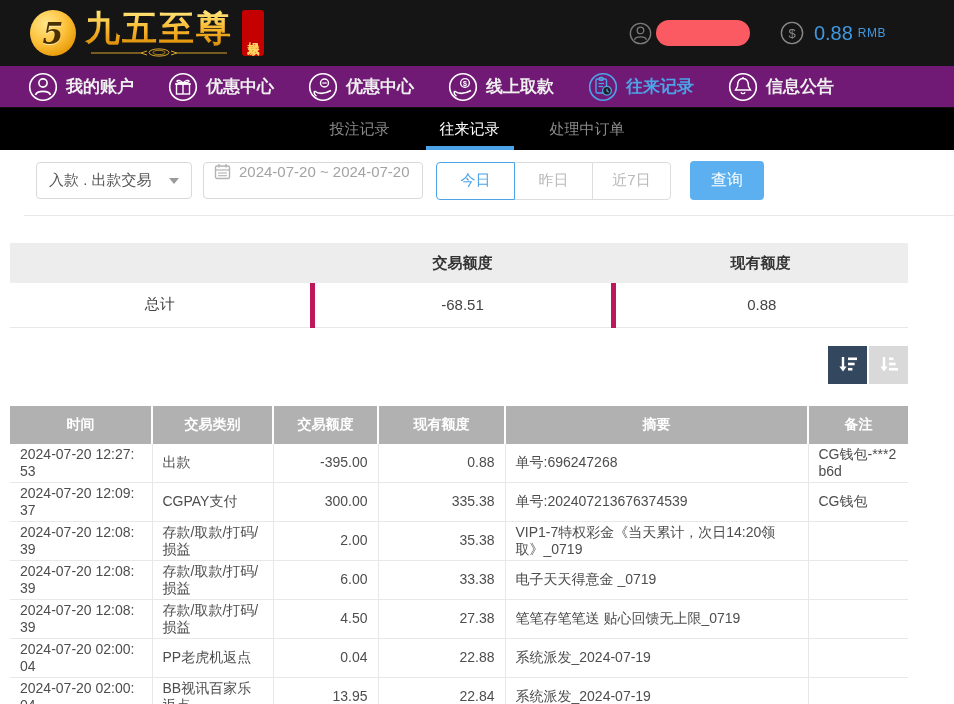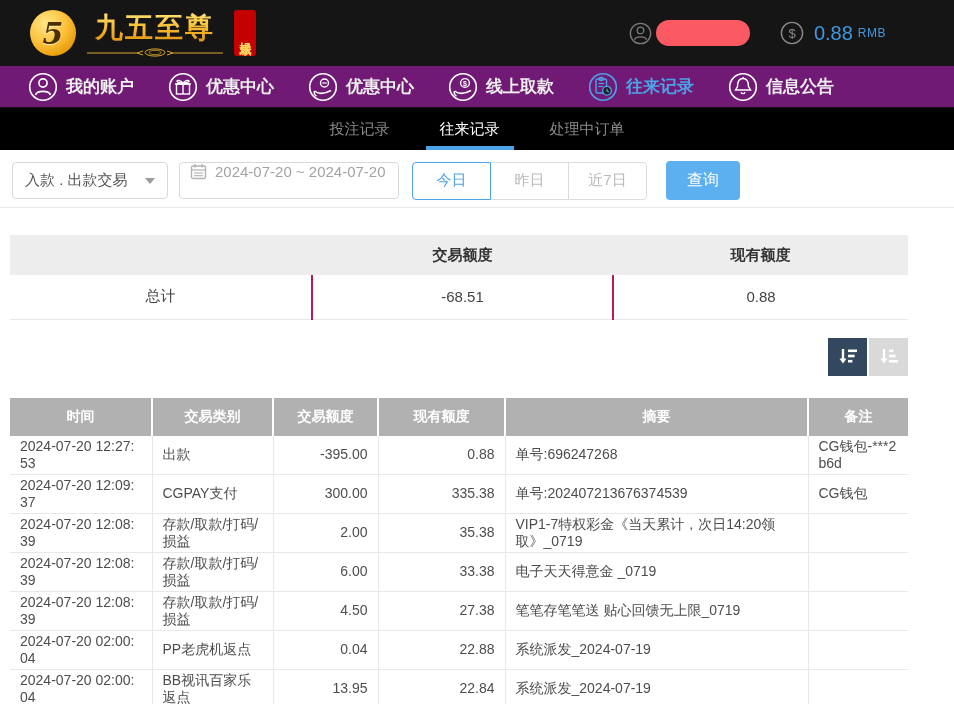--- a/index.html
+++ b/index.html
@@ -9,21 +9,21 @@
   
   .topbar { height:66px; background:#151515; display:flex; align-items:center;
     justify-content:space-between; padding:0 68px 0 30px; }
   .logo { display:flex; align-items:center; gap:9px; cursor:pointer; }
   .logo-circle { width:46px; height:46px; border-radius:50%;
     background:radial-gradient(circle at 35% 30%, #ffe68a 0%, #fdc23c 45%, #e79a08 78%, #b86f00 100%);
     display:flex; align-items:center; justify-content:center;
     font-family:"DejaVu Serif",serif; font-style:italic; font-weight:bold;
     font-size:30px; color:#4a3000; text-shadow:0 1px 0 #ffe9a8; }
   .logo-textwrap { display:flex; flex-direction:column; align-items:center; }
-  .brand { font-size:28px; font-weight:bold; line-height:36px; letter-spacing:2px;
+  .brand { font-size:35px; font-weight:bold; line-height:36px; letter-spacing:2px;
     background:linear-gradient(180deg,#ffe070 10%, #f7b42a 55%, #d98d08 100%);
     -webkit-background-clip:text; background-clip:text; color:transparent; }
   .flourish { margin-top:2px; }
   .logo-sub { width:22px; background:#c40000; border-radius:3px; padding:4px 3px;
     display:flex; flex-direction:column; align-items:center; gap:1px;
     font-size:12px; font-weight:bold; color:#ffd75e; line-height:13px;
     writing-mode:vertical-rl; text-orientation:upright; height:46px; justify-content:center; }
   .user-area { display:flex; align-items:center; }
   .redaction { width:94px; height:26px; border-radius:13px; background:#fc5a62; margin:0 30px 0 4px; }
   .balance-amount { font-size:20px; color:#3f98e0; margin-left:10px; }
@@ -39,22 +39,22 @@
   
   .subnav { height:42px; background:#000000; display:flex; align-items:stretch;
     justify-content:center; gap:38px; }
   .subtab { display:flex; align-items:center; padding:0 6px; font-size:15px;
     color:#8b8b8b; cursor:pointer; position:relative; }
   .subtab.active { color:#fff; }
   .subtab.active::after { content:""; position:absolute; left:-8px; right:-8px;
     bottom:0; height:4px; background:#4da3e8; }
 
   
-  .filters { display:flex; align-items:center; padding:11px 0 7px 12px;
-    border-bottom:1px solid #e9e9e9; }
+  .filters { display:flex; align-items:center; padding:11px 0 15px 12px;
+    border-bottom:1px solid #e9e9e9;margin-left:24px; }
   .select-box { width:156px; height:37px; border:1px solid #d9d9d9; border-radius:4px;
     display:flex; align-items:center; justify-content:space-between;
     padding:0 12px; font-size:15px; color:#555; cursor:pointer; }
   .caret { width:0; height:0; border-left:5px solid transparent;
     border-right:5px solid transparent; border-top:6px solid #9b9b9b; }
   .date-box { width:220px; height:37px; border:1px solid #d9d9d9; border-radius:4px;
     display:flex; align-items:flex-start; gap:8px; padding:0 10px; margin-left:11px;
     font-size:15px; color:#a3a3a3; cursor:text; }
   .btn-group { display:flex; margin-left:13px; }
   .gbtn { width:79px; height:38px; border:1px solid #dcdcdc; background:#fff;
@@ -65,21 +65,21 @@
   .gbtn.active { border:1px solid #4da3e8; color:#4da3e8; position:relative; z-index:2; }
   .query-btn { width:74px; height:39px; margin-left:19px; background:#5cb0f0;
     border:none; border-radius:4px; color:#fff; font-size:16px; cursor:pointer; }
 
   
   .summary { width:898px; margin:27px 0 0 10px; border-collapse:collapse; table-layout:fixed; }
   .summary th { height:40px; background:#ededed; font-size:15px; font-weight:bold;
     color:#333; text-align:center; }
   .summary td { height:44px; background:#fff; font-size:15px; color:#444;
     text-align:center; border-bottom:1px solid #e8e8e8; }
-  .summary td + td { border-left:2px solid #be185d; }
+  .summary td + td { border-left:5px solid #be185d; }
 
   
   .sort-row { width:898px; margin:18px 0 0 10px; display:flex; justify-content:flex-end; gap:2px; }
   .sort-btn { width:39px; height:38px; border:none; cursor:pointer;
     display:flex; align-items:center; justify-content:center; }
   .sort-btn.active { background:#33475e; }
   .sort-btn.inactive { background:#d9d9d9; }
 
   
   .records { width:898px; margin:22px 0 0 10px; border-collapse:collapse; table-layout:fixed; }

